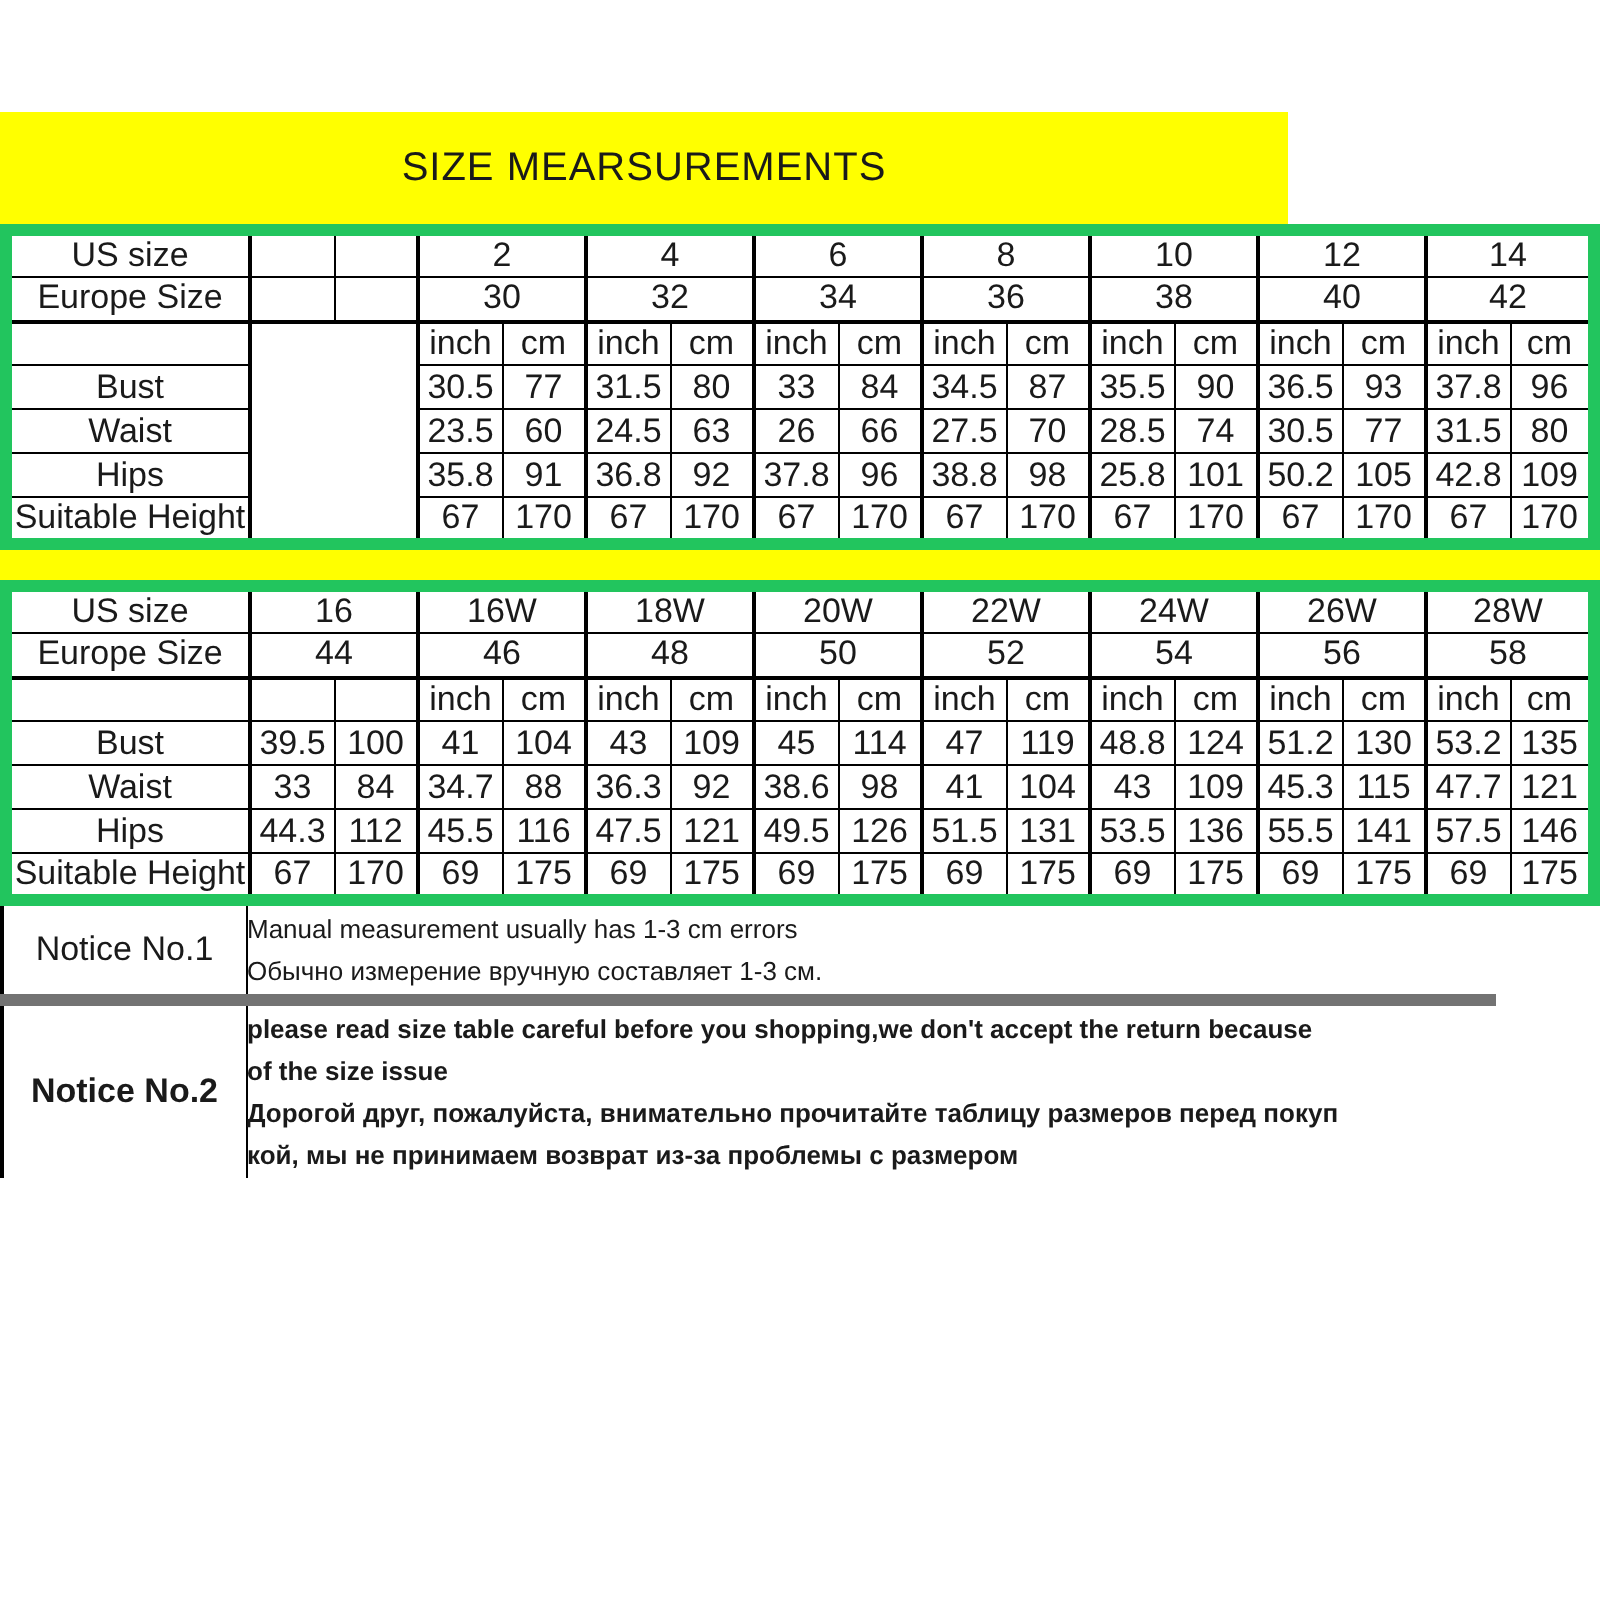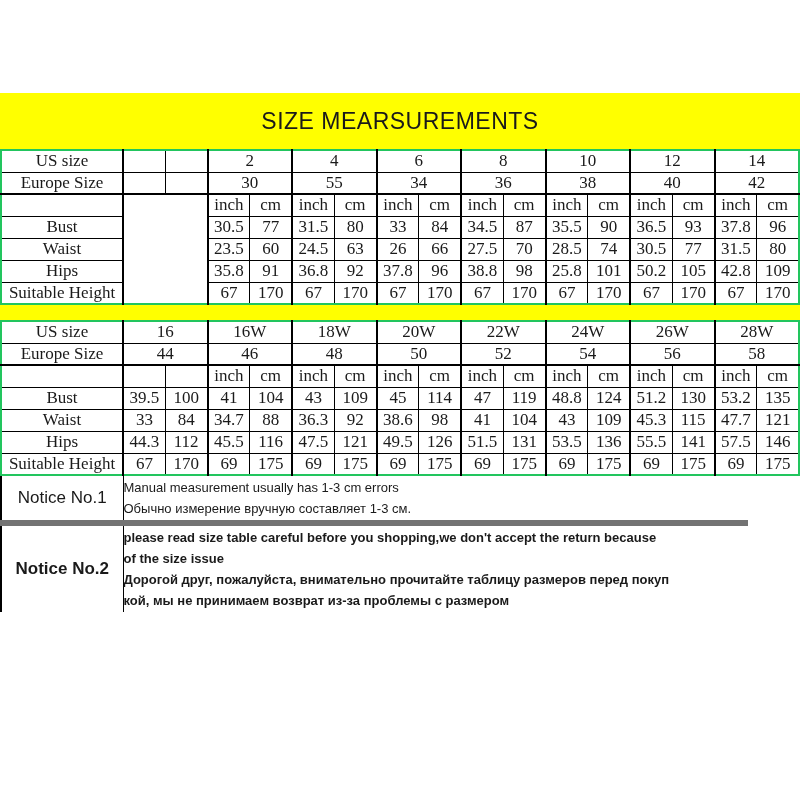--- a/index.html
+++ b/index.html
@@ -5,30 +5,29 @@
   * { margin:0; padding:0; box-sizing:border-box; }
   html,body { background:#ffffff; }
   body {
     width:800px; height:800px;
     font-family:"Liberation Sans", sans-serif;
     color:#1a1a1a;
   }
   .page { position:relative; width:800px; height:800px; overflow:hidden; background:#fff; }
 
   .banner {
-    margin-top:93px; height:56px; width:800px;
+    margin-top:56px; height:56px; width:644px;
     background:#ffff00;
     display:flex; align-items:center; justify-content:center;
-    font-size:23px; letter-spacing:0.5px;
+    font-size:20px; letter-spacing:0.5px;
   }
 
   table.size-table {
     width:800px; border-collapse:collapse; table-layout:fixed;
-    border:2px solid #22c55e;
-    font-family:Liberation Serif, serif;
+    border:6px solid #22c55e;
   }
   .size-table th, .size-table td {
     border:1px solid #000;
     font-weight:normal; font-size:17px;
     text-align:center; vertical-align:middle;
     height:22px; padding:0 1px;
     overflow:hidden; white-space:nowrap;
   }
   .size-table th.label { border-right-width:2px; }
   .size-table td.grp  { border-left-width:2px; }
@@ -89,21 +88,21 @@
           <td colspan="2" class="grp">8</td>
           <td colspan="2" class="grp">10</td>
           <td colspan="2" class="grp">12</td>
           <td colspan="2" class="grp">14</td>
         </tr>
         <tr class="eu-row">
           <th class="label">Europe Size</th>
           <td></td>
           <td></td>
           <td colspan="2" class="grp">30</td>
-          <td colspan="2" class="grp">55</td>
+          <td colspan="2" class="grp">32</td>
           <td colspan="2" class="grp">34</td>
           <td colspan="2" class="grp">36</td>
           <td colspan="2" class="grp">38</td>
           <td colspan="2" class="grp">40</td>
           <td colspan="2" class="grp">42</td>
         </tr>
         <tr>
           <th class="label"></th>
           <td colspan="2" rowspan="5"></td>
           <td class="grp">inch</td>

